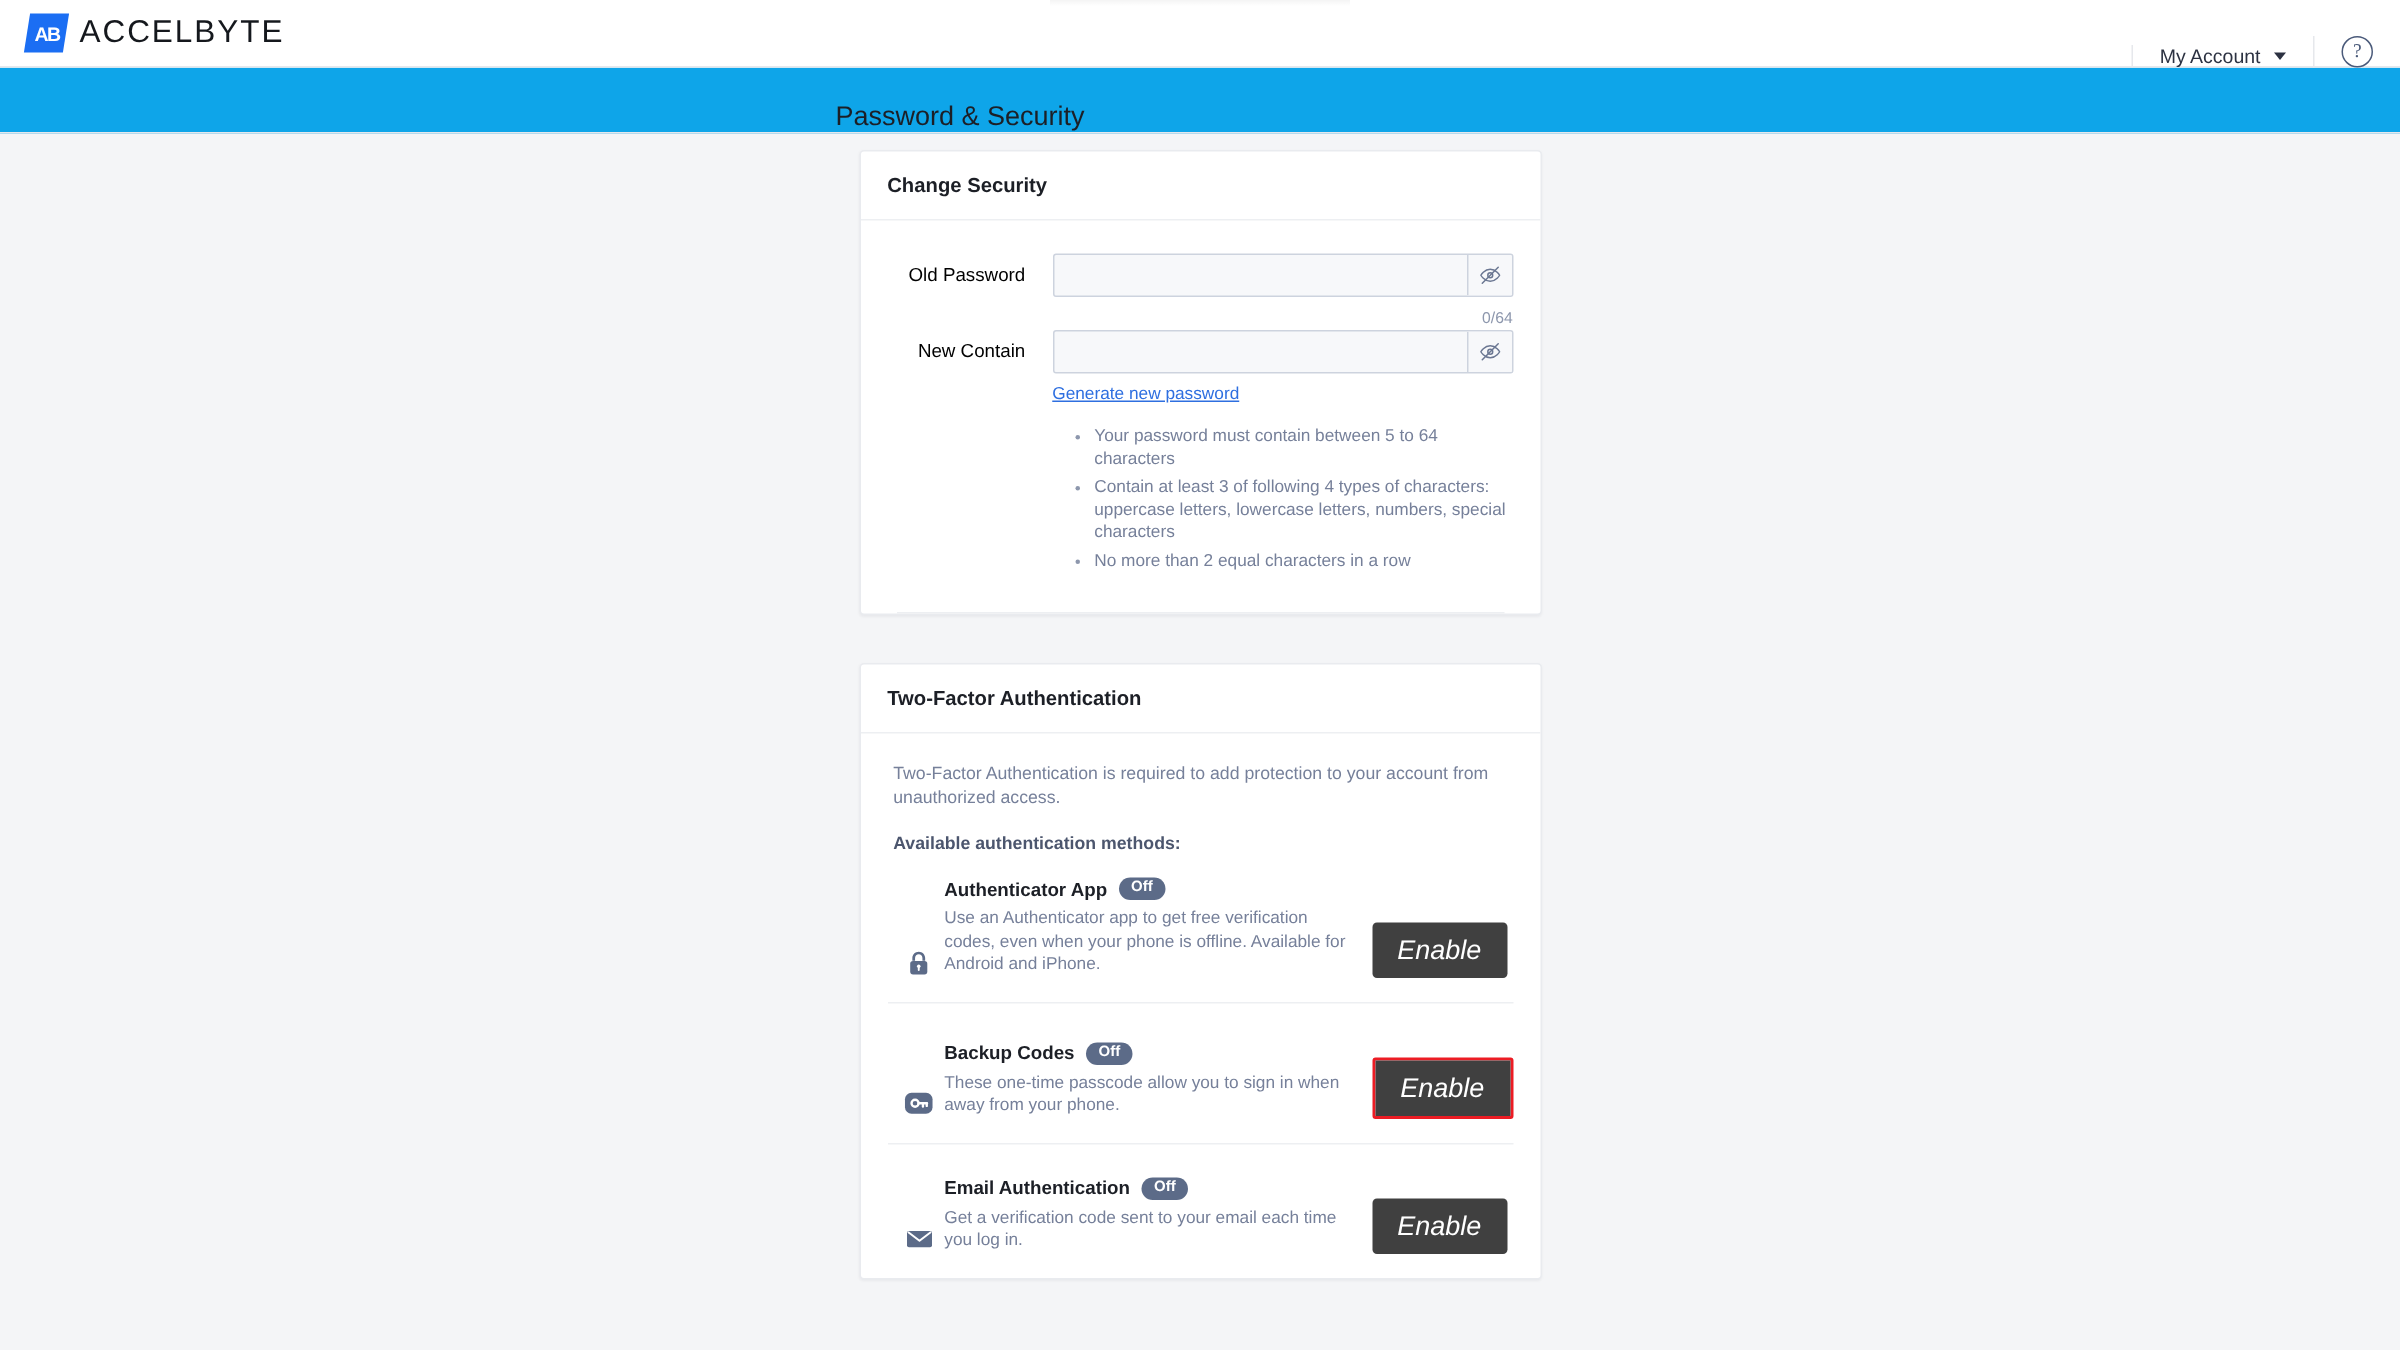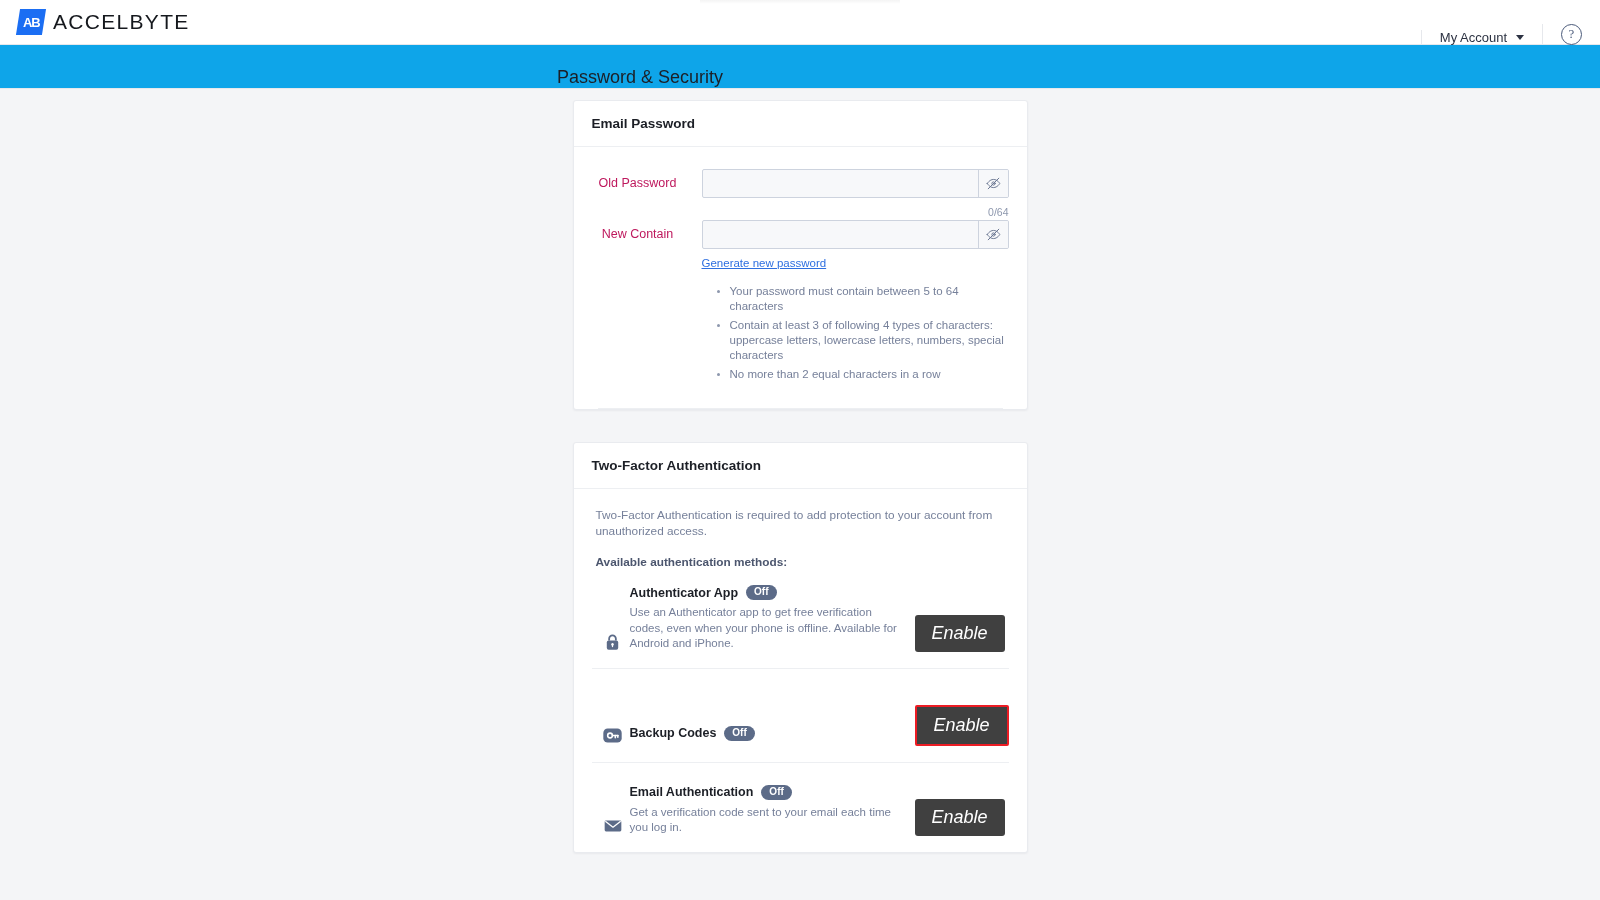--- a/index.html
+++ b/index.html
@@ -123,24 +123,24 @@
   .card-body { padding: 0 18px; }
 
   
   .field-row {
     display: flex;
     align-items: flex-start;
     padding-top: 22px;
   }
   .field-label {
     width: 110px;
-    text-align: center;
+    text-align: right;
     padding-right: 18px;
     font-size: 12.5px;
-    color: #be185d;
+    color: #000000;
     line-height: 28px;
   }
   .field-col { flex: 1; position: relative; }
   .counter {
     position: absolute;
     right: 0; top: -14px;
     font-size: 10.5px;
     color: #8d97ad;
   }
   .input-wrap {
@@ -311,21 +311,21 @@
   </div>
 </div>
 
 <div class="title-strip">
   <div class="page-title">Password &amp; Security</div>
 </div>
 
 <div class="content">
 
   <div class="card">
-    <div class="card-head">Email Password</div>
+    <div class="card-head">Change Security</div>
     <div class="card-body">
 
       <div class="field-row">
         <div class="field-label">Old Password</div>
         <div class="field-col">
           <div class="input-wrap">
             <input class="pw-input" type="password" placeholder="" style="">
             <div class="eye-btn">
               <svg width="15" height="15" viewBox="0 0 24 24" fill="none" stroke="#6b7792" stroke-width="1.6" stroke-linecap="round" stroke-linejoin="round">
                 <path d="M2 12s3.6-6.5 10-6.5S22 12 22 12s-3.6 6.5-10 6.5S2 12 2 12z"></path>
@@ -402,20 +402,21 @@
             <path d="M11.9 12h6.3" stroke="#ffffff" stroke-width="1.8" stroke-linecap="round"></path>
             <path d="M15.2 12v2.5" stroke="#ffffff" stroke-width="1.8" stroke-linecap="round"></path>
             <path d="M18.1 12v2" stroke="#ffffff" stroke-width="1.8" stroke-linecap="round"></path>
           </svg>
         </div>
         <div class="m-mid">
           <div class="m-title">
             <span class="m-title-text">Backup Codes</span>
             <span class="badge">Off</span>
           </div>
+          <div class="m-desc">These one-time passcode allow you to sign in when away from your phone.</div>
         </div>
         <div class="m-action">
           <span class="highlight">
             <button class="btn-enable">Enable</button>
           </span>
         </div>
       </div>
 
       <div class="method">
         <div class="m-icon">

